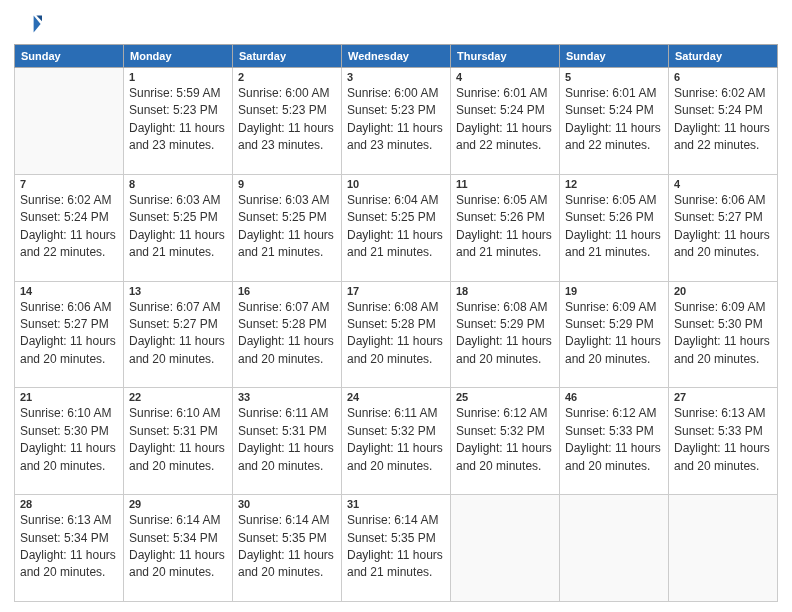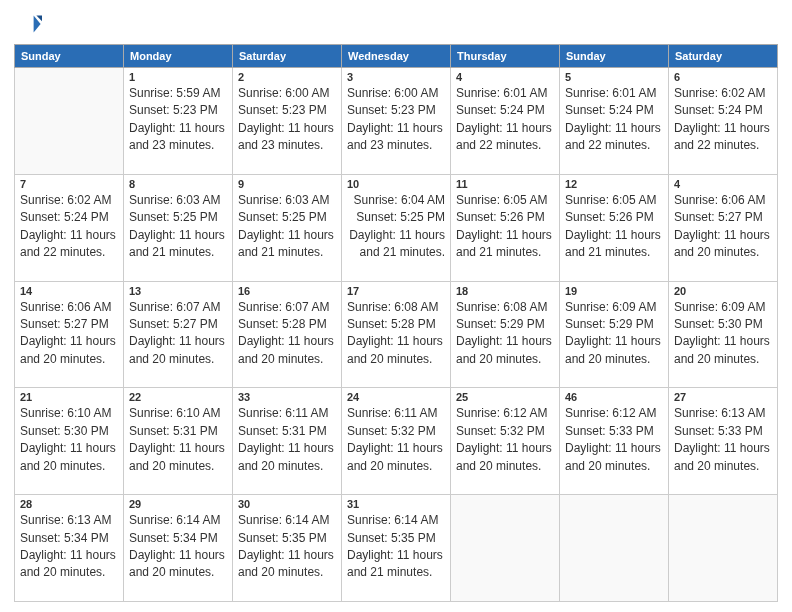--- a/index.html
+++ b/index.html
@@ -187,21 +187,21 @@
           </td>
           <td>
             <div class="day-number">9</div>
             <div class="day-info" style="white-space: pre-line;">Sunrise: 6:03 AM
 Sunset: 5:25 PM
 Daylight: 11 hours
 and 21 minutes.</div>
           </td>
           <td>
             <div class="day-number">10</div>
-            <div class="day-info" style="white-space: pre-line; text-align: right;">Sunrise: 6:04 AM
+            <div class="day-info" style="white-space: pre-line;">Sunrise: 6:04 AM
 Sunset: 5:25 PM
 Daylight: 11 hours
 and 21 minutes.</div>
           </td>
           <td>
             <div class="day-number">11</div>
             <div class="day-info" style="white-space: pre-line;">Sunrise: 6:05 AM
 Sunset: 5:26 PM
 Daylight: 11 hours
 and 21 minutes.</div>

